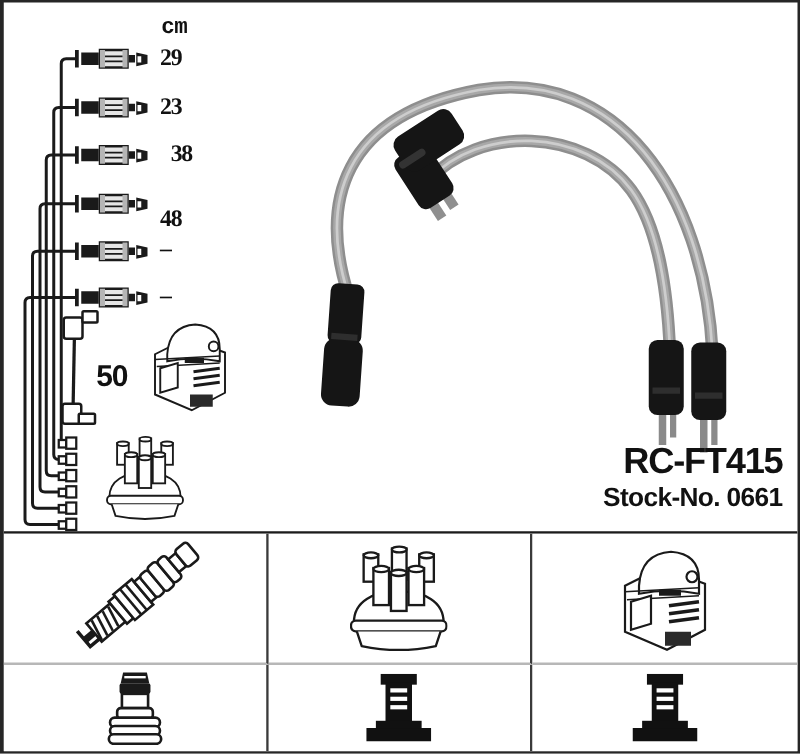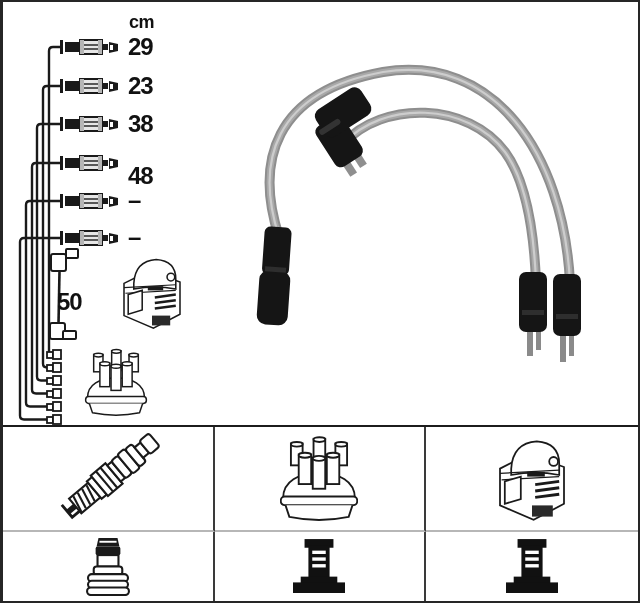--- a/index.html
+++ b/index.html
@@ -4,25 +4,25 @@
 <style>
   html,body{margin:0;padding:0;background:#e8e8e8;}
   .frame{
     position:relative; width:640px; height:603px; box-sizing:border-box;
     background:#ffffff; border:2px solid #262626; border-left-width:3px;
     font-family:"Liberation Sans", sans-serif; color:#111; overflow:hidden;
   }
   svg{display:block;}
   .schematic{position:absolute; left:0; top:0;}
   .photo{position:absolute; left:228px; top:28px;}
-  .cm-label{position:absolute; left:126px; top:10px; font-size:18px; font-weight:bold; letter-spacing:-0.5px;}
-  .len{position:absolute; left:125px; width:34px; font-size:24px; font-weight:bold; letter-spacing:-1px; line-height:24px;}
-  .len0{top:33px;} .len1{top:72px;} .len2{top:110px;} .len3{top:162px;}
+  .cm-label{position:absolute; left:126px; top:10px; font-size:18px; font-weight:bold; letter-spacing:-0.5px;font-family:Liberation Mono, monospace;}
+  .len{position:absolute; left:125px; width:34px; font-size:19px; font-weight:bold; letter-spacing:-1px; line-height:24px;font-family:Liberation Serif, serif;}
+  .len0{top:33px;} .len1{top:72px;} .len2{top:110px;text-align:center;} .len3{top:162px;}
   .len4{top:186px;} .len5{top:223px;}
-  .coil-len{position:absolute; left:54px; top:286px; font-size:24px; font-weight:bold; letter-spacing:-1px;}
+  .coil-len{position:absolute; left:74px; top:286px; font-size:24px; font-weight:bold; letter-spacing:-1px;}
   .partblock{position:absolute; right:12px; top:352px; text-align:right;}
   .part{font-size:29px; font-weight:bold; letter-spacing:-1px; line-height:31px;}
   .stock{font-size:21px; font-weight:bold; letter-spacing:-0.5px; line-height:24px; margin-top:2px;}
   .grid{
     position:absolute; left:0; right:0; bottom:0; top:423px;
     border-top:2px solid #1c1c1c;
     display:grid; grid-template-columns:1fr 1fr 1fr; grid-template-rows:105px 1fr;
   }
   .cell{display:flex; align-items:center; justify-content:center; background:#fff; box-sizing:border-box;}
   .cell.cb{border-right:2px solid #3a3a3a;}
@@ -200,20 +200,24 @@
       <rect x="3" y="38" width="22" height="5" fill="#2e2e2e"></rect>
     </g>
     <g transform="translate(322,244)">
       <rect x="7" y="58" width="6" height="30" fill="#8a8a8a"></rect>
       <rect x="16" y="60" width="5" height="22" fill="#8a8a8a"></rect>
       <rect x="0" y="0" width="28" height="62" rx="7" fill="#151515"></rect>
       <rect x="3" y="40" width="22" height="5" fill="#2e2e2e"></rect>
     </g>
   </svg>
 
+  <div class="partblock">
+    <div class="part">RC-FT415</div>
+    <div class="stock">Stock-No. 0661</div>
+  </div>
 
   <div class="grid">
     <div class="cell cb rb">
       <svg width="105" height="98" viewBox="0 0 110 100">
         <g transform="translate(12,86) rotate(-40)">
             <use href="#spark-plug"></use>
           </g>
       </svg>
     </div>
     <div class="cell cb rb">

